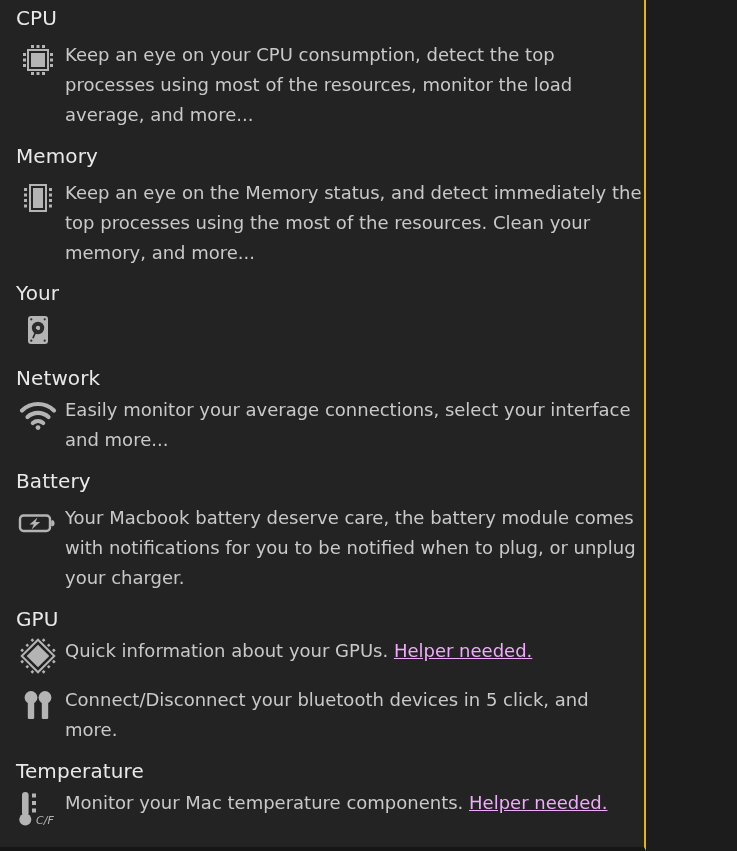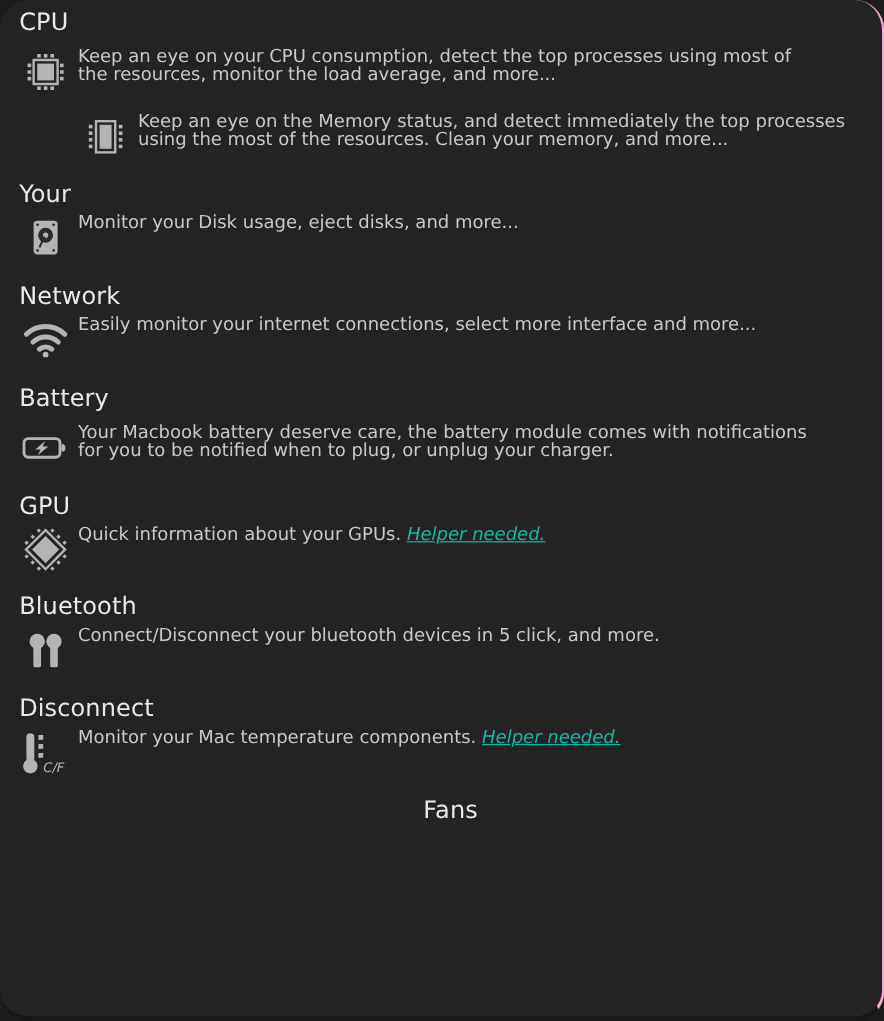--- a/index.html
+++ b/index.html
@@ -8,28 +8,27 @@
     background: #1c1c1c;
   }
   body {
     width: 737px;
     height: 851px;
     overflow: hidden;
     font-family: "DejaVu Sans", "Liberation Sans", sans-serif;
   }
   .app-window {
     position: relative;
-    width: 737px;
+    width: 646px;
     height: 851px;
     background: #232323;
     box-sizing: border-box;
     border-bottom: 4px solid #161616;
-    border-right: 2px solid #f9a8d4;
+    border-right: 2px solid #eab308;
     overflow: hidden;
-    border-radius: 25px;
   }
   .modules-list {
     padding: 0 0 0 0;
   }
   .module {
     padding: 0;
   }
   .module-title {
     color: #e9e9e9;
     font-size: 20px;
@@ -51,31 +50,30 @@
     display: flex;
     align-items: center;
     justify-content: center;
     margin-right: 5px;
   }
   .module-icon svg {
     display: block;
   }
   .module-desc {
     color: #c9c9c9;
-    font-size: 15px;
-    line-height: 15px;
+    font-size: 18px;
+    line-height: 30px;
     padding-top: 2px;
     max-width: 620px;
     font-weight: 400;
   }
   .helper-link {
-    color: #14b8a6;
+    color: #f0abfc;
     text-decoration: underline;
     cursor: pointer;
-    font-style: italic;
   }
   
   .m-cpu  .module-title { padding-top: 8px; }
   .m-cpu  .module-body  { margin-top: 10px; }
   .m-memory .module-title { padding-top: 16px; }
   .m-memory .module-body  { margin-top: 10px; justify-content: flex-end; }
   .m-disk .module-title { padding-top: 15px; }
   .m-disk .module-body  { margin-top: 5px; }
   .m-network .module-title { padding-top: 16px; }
   .m-network .module-body  { margin-top: 5px; }
@@ -132,20 +130,21 @@
                 <rect x="30" y="16.5" width="3" height="3"></rect>
                 <rect x="30" y="22" width="3" height="3"></rect>
             </g>
           </svg>
         </div>
         <div class="module-desc">Keep an eye on your CPU consumption, detect the top processes using most of the resources, monitor the load average, and more...</div>
       </div>
     </div>
 
     <div class="module m-memory">
+      <div class="module-title">Memory</div>
       <div class="module-body">
         <div class="module-icon">
           <svg width="36" height="36" viewBox="0 0 36 36">
             <rect x="10" y="5" width="16" height="26" fill="none" stroke="#b4b4b4" stroke-width="2"></rect>
             <rect x="13" y="8" width="10" height="20" fill="#b4b4b4"></rect>
             <g fill="#b4b4b4">
               <rect x="4" y="8" width="3" height="3"></rect>
                 <rect x="4" y="13.5" width="3" height="3"></rect>
                 <rect x="4" y="19" width="3" height="3"></rect>
                 <rect x="4" y="24.5" width="3" height="3"></rect>
@@ -170,38 +169,37 @@
             <circle cx="17" cy="15" r="2.2" fill="#b4b4b4"></circle>
             <path d="M15.6 17 L12.2 24.5" stroke="#2b2b2b" stroke-width="1.8" stroke-linecap="round"></path>
             <g fill="#2b2b2b">
               <circle cx="10.3" cy="6.3" r="1.1"></circle>
                 <circle cx="23.7" cy="6.3" r="1.1"></circle>
               <circle cx="10.3" cy="27.7" r="1.1"></circle>
                 <circle cx="23.7" cy="27.7" r="1.1"></circle>
             </g>
           </svg>
         </div>
-        <div class="module-desc">Monitor your Disk usage, eject disks, and more...</div>
       </div>
     </div>
 
     <div class="module m-network">
       <div class="module-title">Network</div>
       <div class="module-body">
         <div class="module-icon">
           <svg width="38" height="30" viewBox="0 0 38 30">
             <g fill="none" stroke="#b4b4b4" stroke-linecap="round">
               <path d="M3 10.5 A23 23 0 0 1 35 10.5" stroke-width="4.2"></path>
               <path d="M8.5 17 A15.5 15.5 0 0 1 29.5 17" stroke-width="4.2"></path>
               <path d="M13.8 23 A8.2 8.2 0 0 1 24.2 23" stroke-width="4.2"></path>
             </g>
             <circle cx="19" cy="27.6" r="2.4" fill="#b4b4b4"></circle>
           </svg>
         </div>
-        <div class="module-desc">Easily monitor your internet connections, select more interface and more...</div>
+        <div class="module-desc">Easily monitor your average connections, select your interface and more...</div>
       </div>
     </div>
 
     <div class="module m-battery">
       <div class="module-title">Battery</div>
       <div class="module-body">
         <div class="module-icon">
           <svg width="40" height="26" viewBox="0 0 40 26">
             <rect x="2" y="5.5" width="30" height="15.5" rx="3.5" fill="none" stroke="#b4b4b4" stroke-width="2.4"></rect>
             <path d="M33.8 10.5 L33.8 16 A2.6 2.6 0 0 0 33.8 10.5 Z" fill="#b4b4b4"></path>
@@ -236,38 +234,37 @@
                   <rect x="33.9" y="25.9" width="2.6" height="2.6"></rect>
               </g>
             </g>
           </svg>
         </div>
         <div class="module-desc"><span>Quick information about your GPUs. </span><span class="helper-link">Helper needed.</span></div>
       </div>
     </div>
 
     <div class="module m-bluetooth">
-      <div class="module-title">Bluetooth</div>
       <div class="module-body">
         <div class="module-icon">
           <svg width="34" height="36" viewBox="0 0 34 36">
             <g fill="#b4b4b4">
               <circle cx="10" cy="10.5" r="6.4"></circle>
               <rect x="6.8" y="10" width="6.4" height="22" rx="1.2"></rect>
               <circle cx="24" cy="10.5" r="6.4"></circle>
               <rect x="20.8" y="10" width="6.4" height="22" rx="1.2"></rect>
             </g>
           </svg>
         </div>
         <div class="module-desc">Connect/Disconnect your bluetooth devices in 5 click, and more.</div>
       </div>
     </div>
 
     <div class="module m-temperature">
-      <div class="module-title">Disconnect</div>
+      <div class="module-title">Temperature</div>
       <div class="module-body">
         <div class="temp-icon-wrap">
           <span class="module-icon" style="width:26px;margin-right:0">
             <svg width="26" height="40" viewBox="0 0 26 40">
               <rect x="6" y="4" width="6.6" height="24" rx="3.3" fill="#b4b4b4"></rect>
               <circle cx="9.3" cy="31.5" r="6" fill="#b4b4b4"></circle>
               <g fill="#b4b4b4">
                 <rect x="16" y="5.5" width="4" height="4"></rect>
                 <rect x="16" y="13" width="4" height="4"></rect>
                 <rect x="16" y="20.5" width="4" height="4"></rect>

